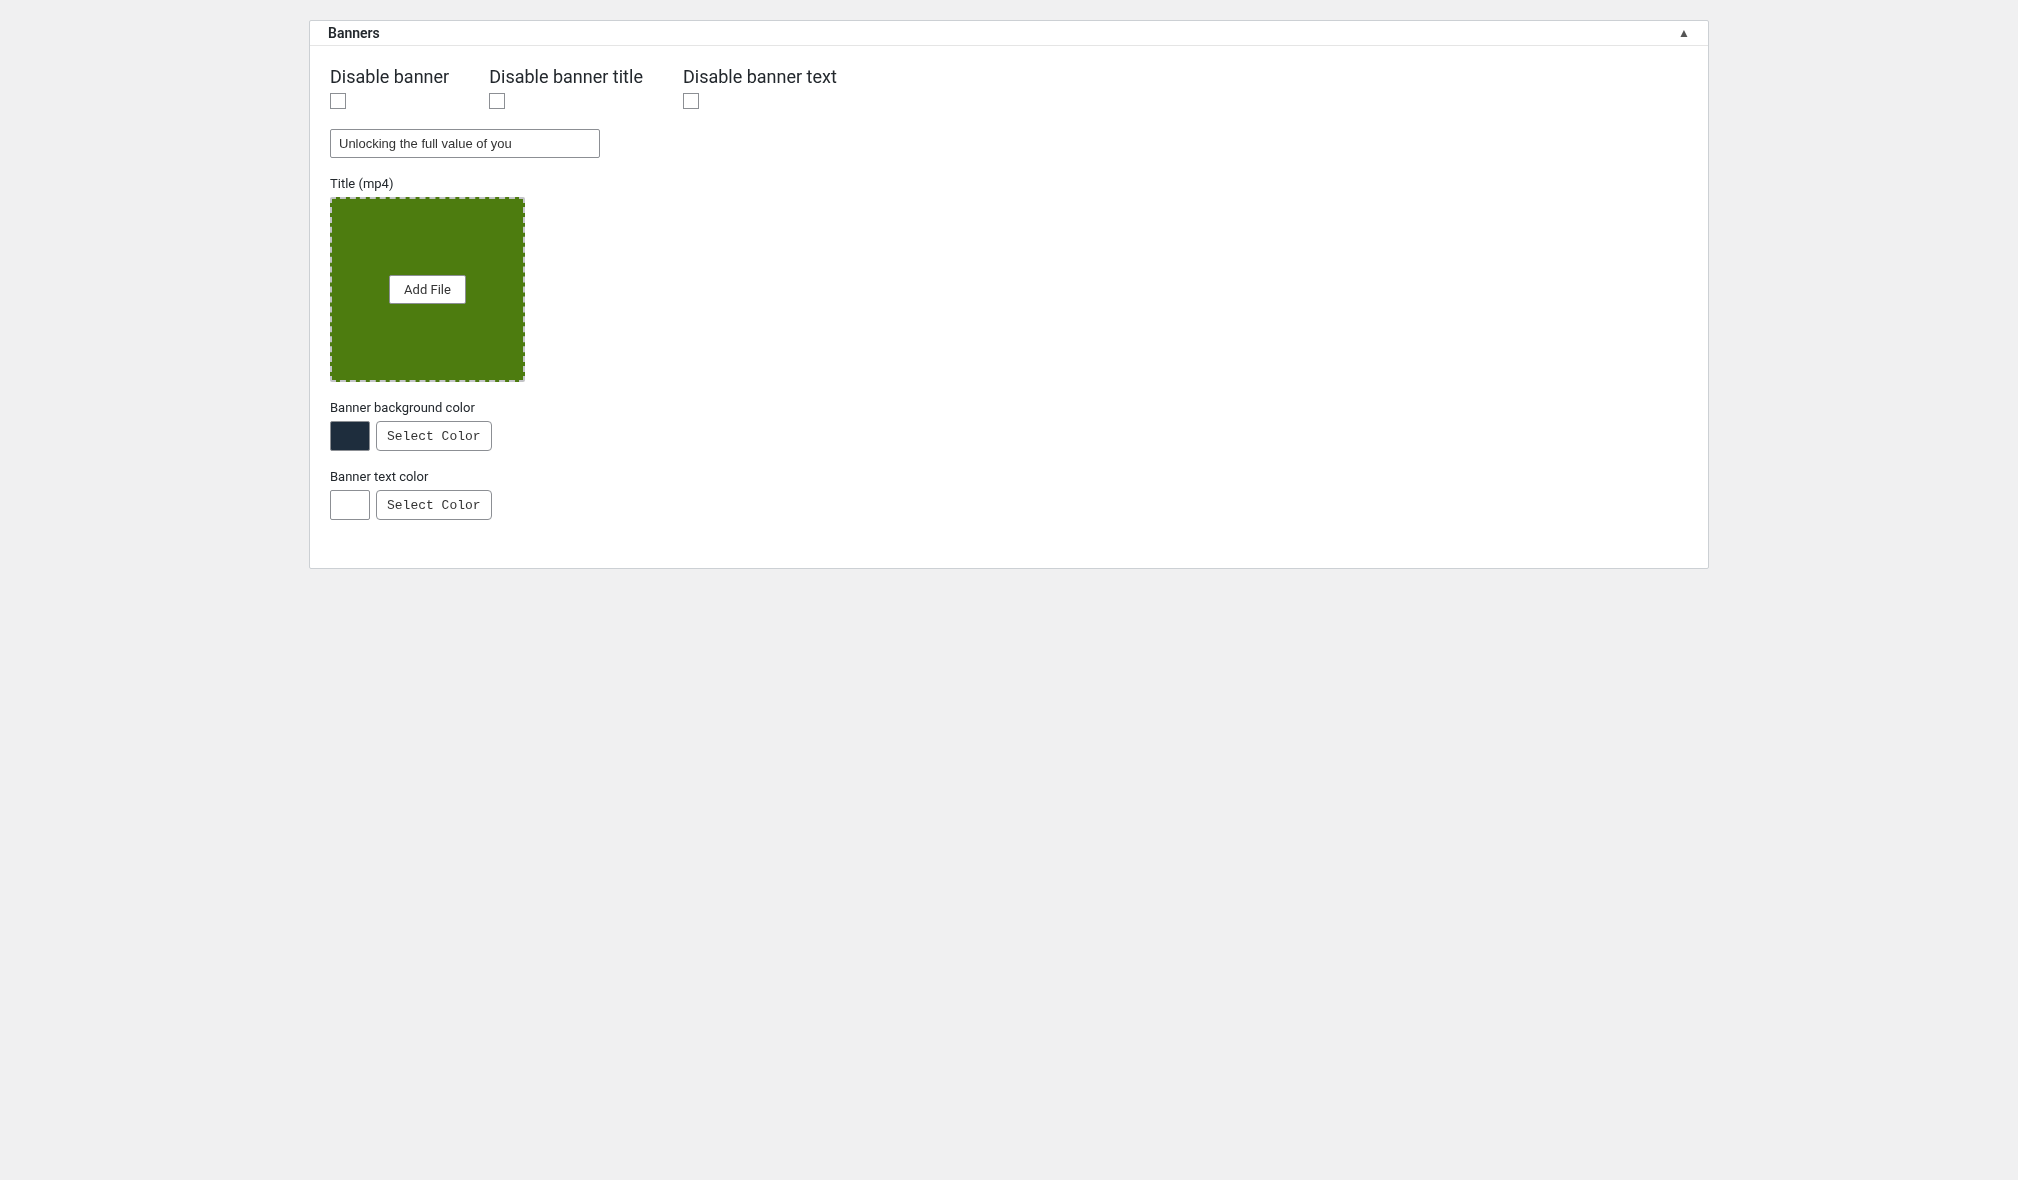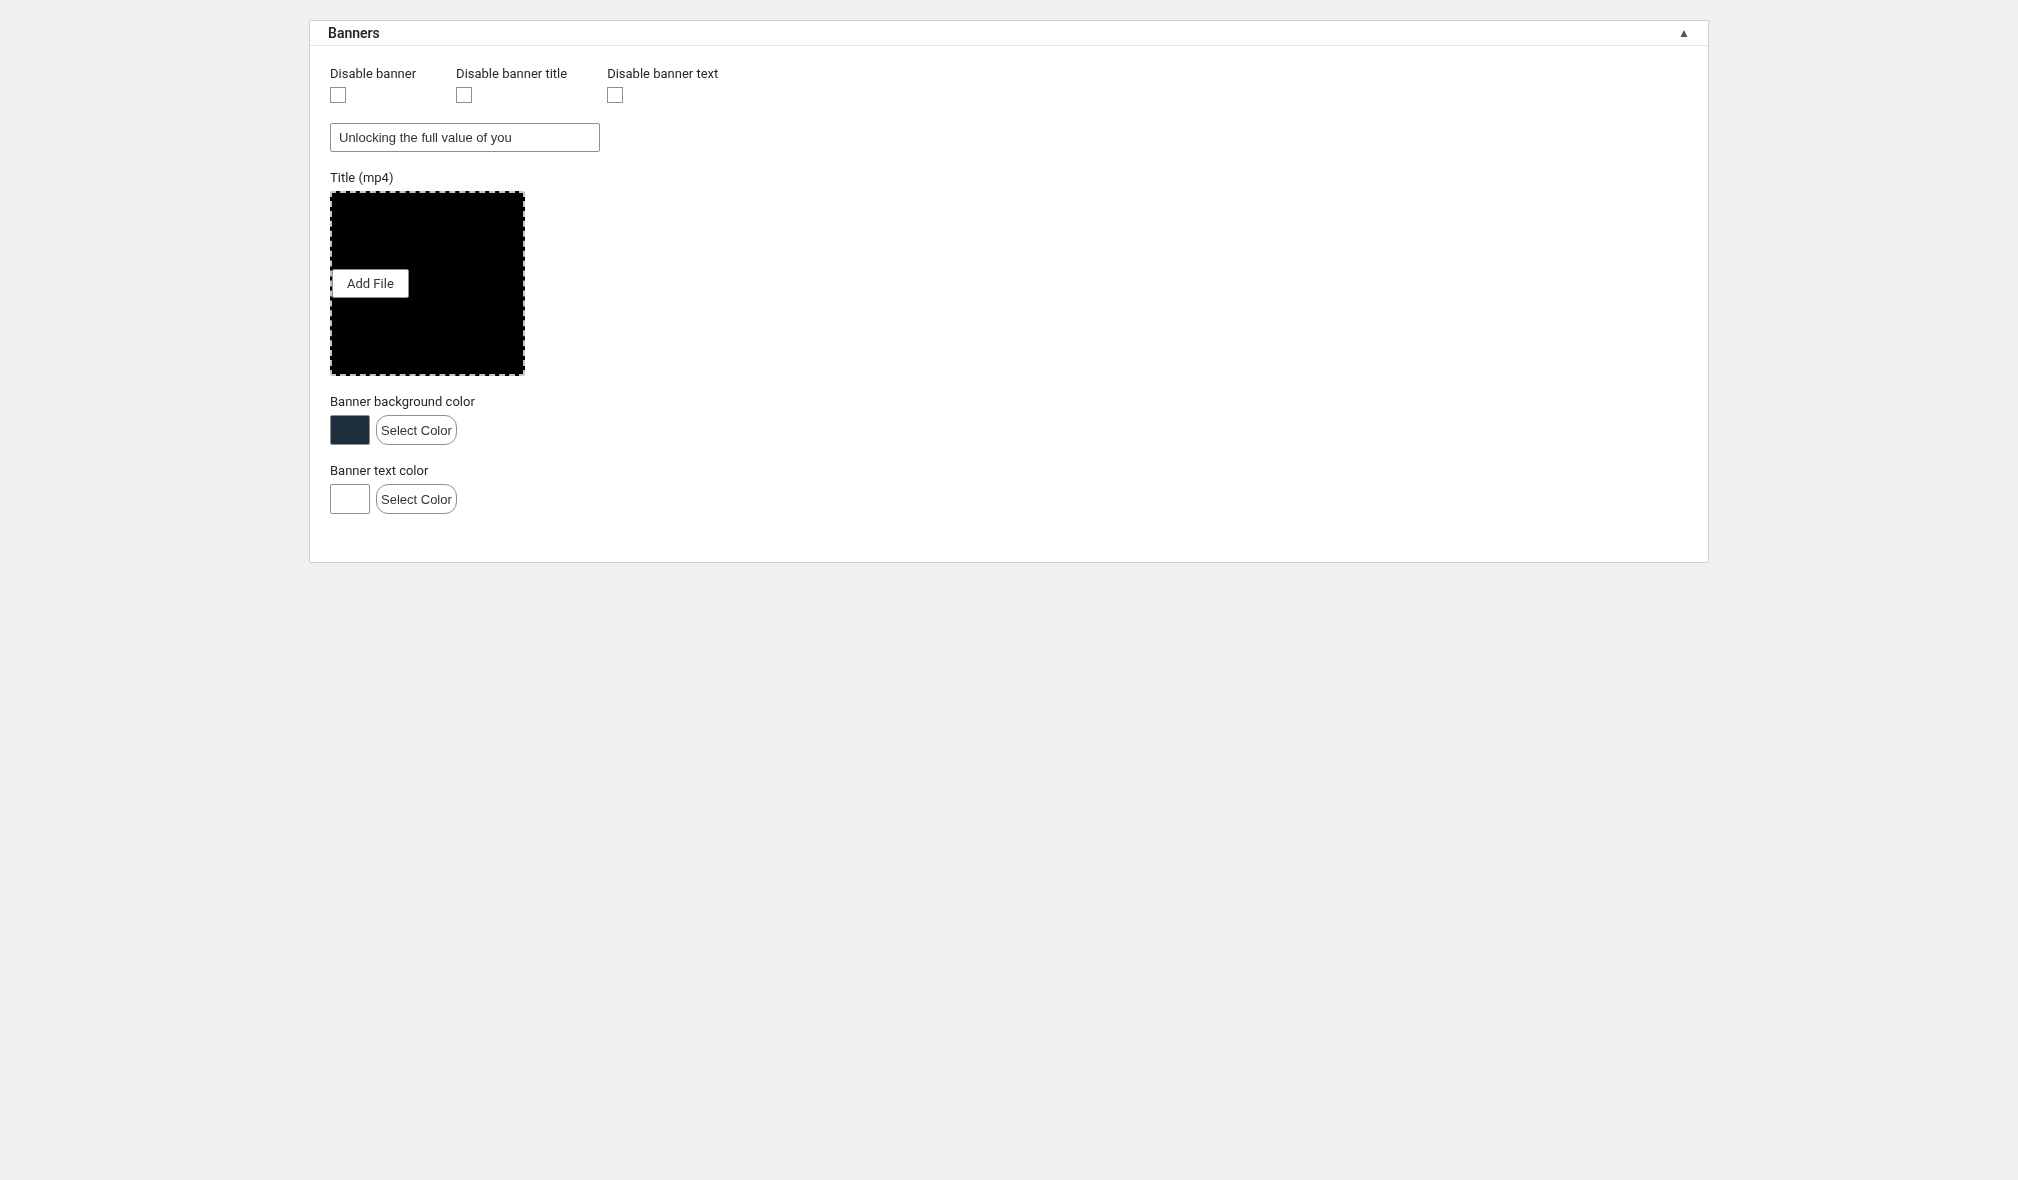--- a/index.html
+++ b/index.html
@@ -61,21 +61,21 @@
       margin-bottom: 20px;
     }
 
     .field-group {
       display: flex;
       flex-direction: column;
       gap: 6px;
     }
 
     .field-label {
-      font-size: 13px;
+      font-size: 18px;
       color: #23282d;
       font-weight: 400;
     }
 
     .checkbox-wrapper {
       display: flex;
       align-items: center;
     }
 
     input[type="checkbox"] {
@@ -115,23 +115,23 @@
       margin-bottom: 6px;
     }
 
     .upload-area {
       width: 195px;
       height: 185px;
       border: 2px dashed #c3c4c7;
       border-radius: 2px;
       display: flex;
       align-items: center;
-      justify-content: flex-start;
-      cursor: pointer;
-      background: #000000;
+      justify-content: center;
+      cursor: pointer;
+      background: #4d7c0f;
     }
 
     .add-file-btn {
       background: #fff;
       border: 1px solid #8c8f94;
       border-radius: 2px;
       padding: 6px 14px;
       font-size: 13px;
       color: #333;
       cursor: pointer;
@@ -157,26 +157,26 @@
       background-color: #1e2d3d;
     }
 
     .color-swatch.light {
       background-color: #ffffff;
     }
 
     .select-color-btn {
       background: #fff;
       border: 1px solid #8c8f94;
-      border-radius: 12px;
-      padding: 4px 4px;
-      font-size: 13px;
-      color: #333;
-      cursor: pointer;
-      font-family: Liberation Sans, sans-serif;
+      border-radius: 4px;
+      padding: 4px 10px;
+      font-size: 13px;
+      color: #333;
+      cursor: pointer;
+      font-family: Liberation Mono, monospace;
       height: 30px;
     }
   </style>
 </head>
 <body>
 
 <div class="panel">
   <div class="panel-header">
     <span class="panel-title">Banners</span>
     <button class="panel-toggle">▲</button>

